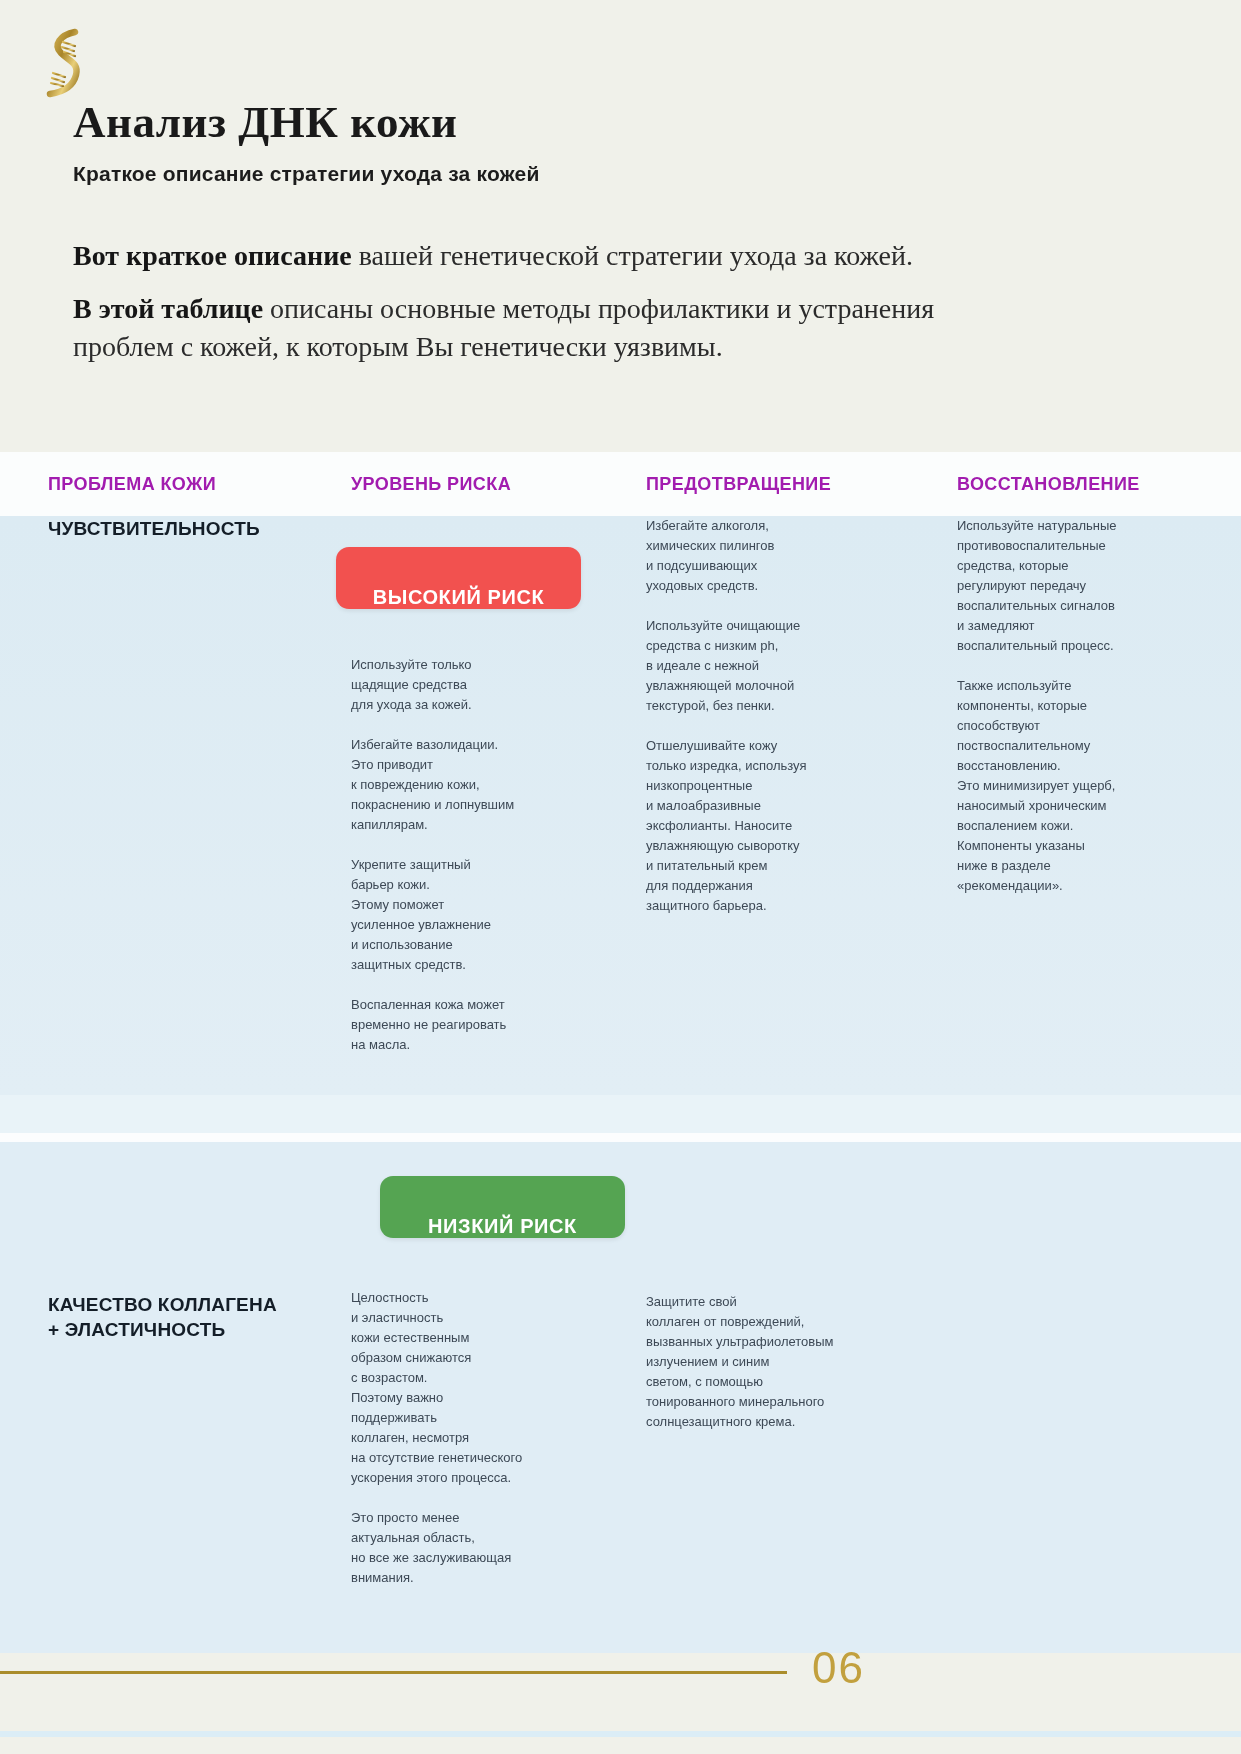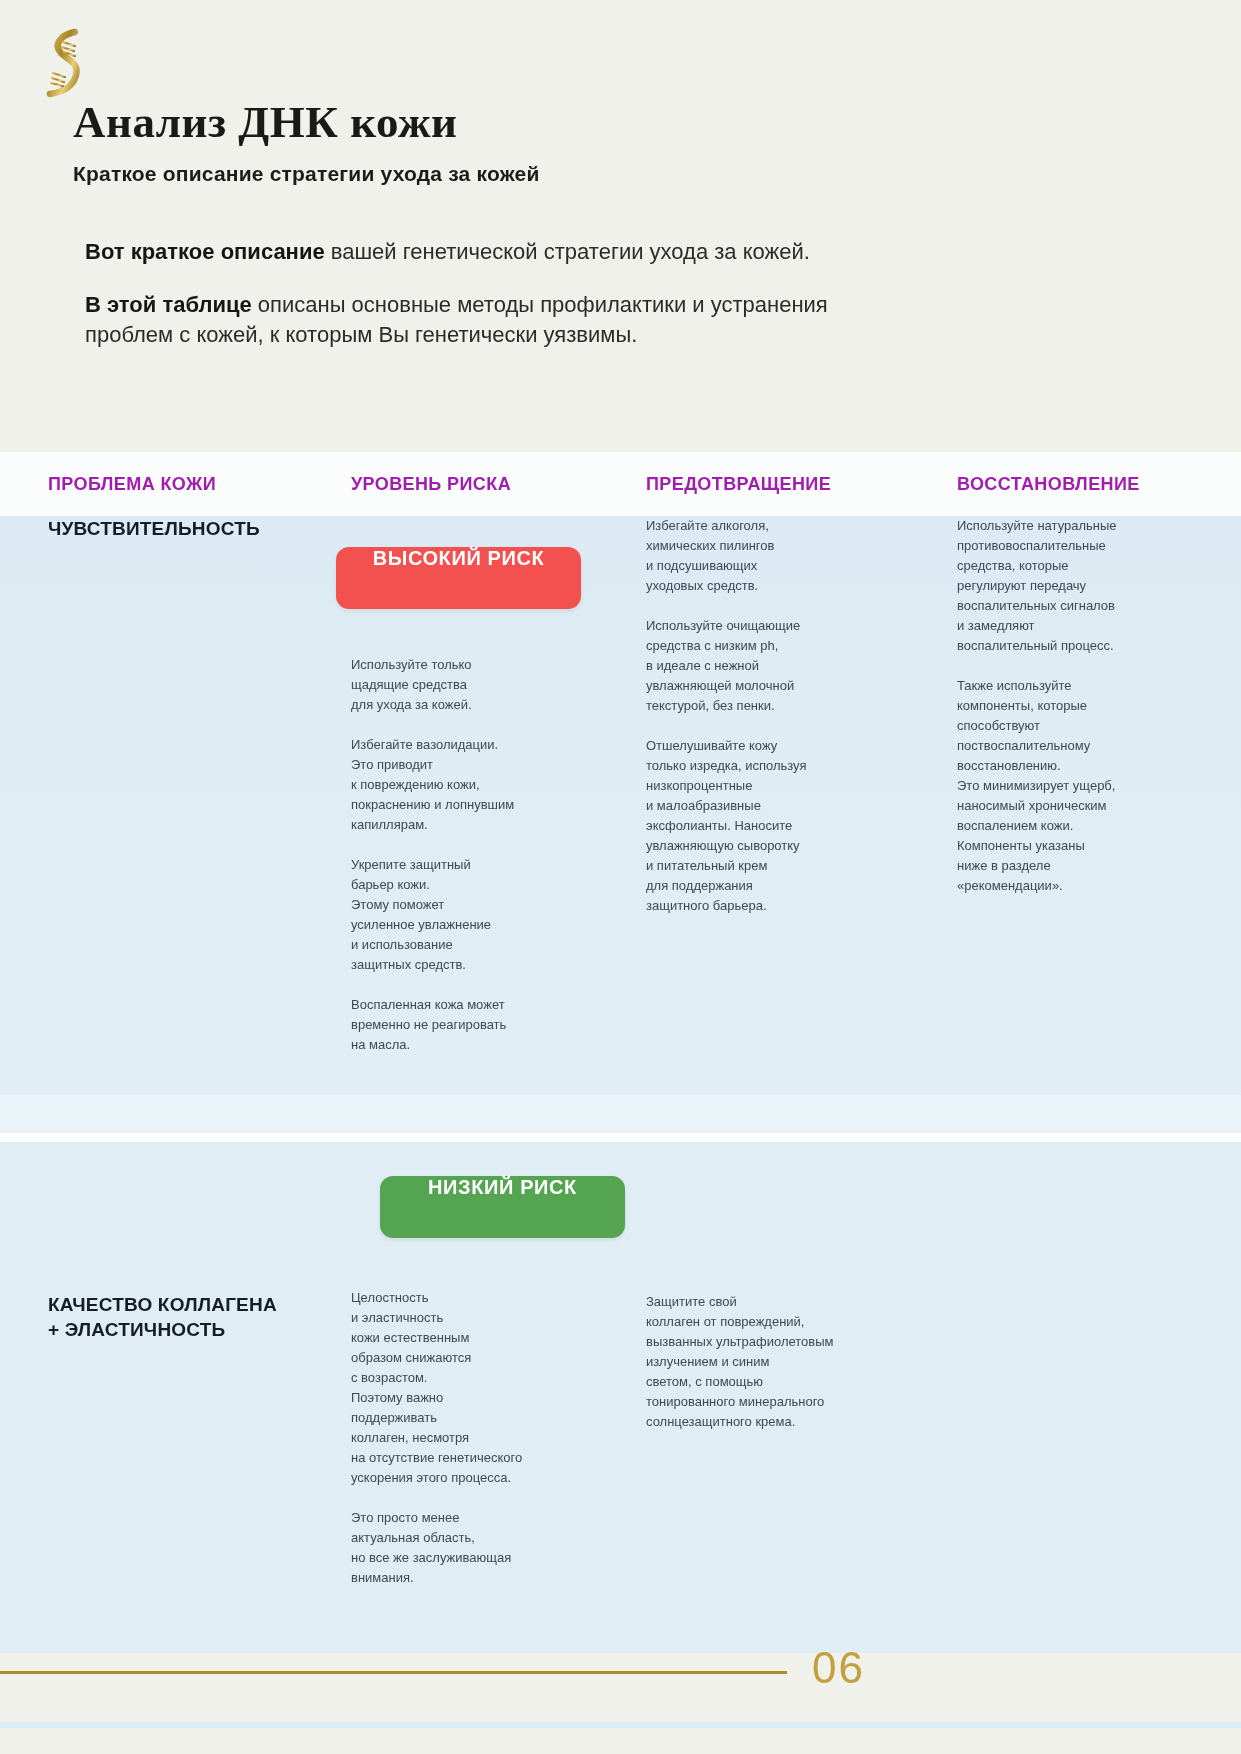--- a/index.html
+++ b/index.html
@@ -6,22 +6,22 @@
   body{font-family:"Liberation Sans","DejaVu Sans",sans-serif;background:#f0f1ea;}
   .page{position:relative;width:1241px;height:1754px;background:#f0f1ea;overflow:hidden;}
 
   
   .top{position:relative;height:452px;}
   .logo{position:absolute;left:38px;top:28px;width:52px;height:72px;}
   .title{position:absolute;left:73px;top:96px;margin:0;font-size:45px;font-weight:800;
          color:#1a1a1a;letter-spacing:.5px;font-family:Liberation Serif, serif;}
   .subtitle{position:absolute;left:73px;top:162px;margin:0;font-size:21px;font-weight:800;
          color:#1c1c1c;letter-spacing:.2px;}
-  .intro{position:absolute;left:85px;margin:0;font-size:22px;color:#2b2b2b;line-height:1.35;
-         white-space:pre-line;width:1010px;}
+  .intro{position:absolute;left:73px;margin:0;font-size:28px;color:#2b2b2b;line-height:1.35;
+         white-space:pre-line;width:1010px;font-family:Liberation Serif, serif;}
   .intro b{color:#161616;}
   .intro.p1{top:237px;}
   .intro.p2{top:290px;}
 
   
   .grid4{display:grid;grid-template-columns:303px 295px 311px 1fr;padding:0 42px 0 48px;}
   .thead{height:64px;background:#fbfdfd;align-items:center;}
   .th{font-size:18px;font-weight:700;color:#a21caf;letter-spacing:.4px;}
 
   .risk-section{background:linear-gradient(180deg,#dcebf3 0%,#e2eef5 100%);}
@@ -31,28 +31,28 @@
   .gapband{height:9px;background:#fcfdfe;}
 
   .problem{font-size:19px;font-weight:800;color:#141e28;letter-spacing:.2px;
            line-height:1.32;white-space:pre-line;}
   .sec1 .problem,.sec1 .celltop{}
   .sec2 .problem,.sec2 .celltop{padding-top:150px;}
 
   .celltext{font-size:13px;line-height:20px;color:#3d4956;white-space:pre-line;}
 
   .badge{width:245px;height:62px;margin-left:-15px;border-radius:13px;
-         display:flex;align-items:flex-start;justify-content:center;
+         display:flex;align-items:flex-end;justify-content:center;
          color:#ffffff;font-weight:800;font-size:20px;letter-spacing:.6px;
          box-shadow:0 2px 4px rgba(0,0,0,.08);}
   .sec1 .badge{margin-top:31px;margin-bottom:46px;}
   .sec2 .badge{margin-top:34px;margin-bottom:50px;}
 
   
-  .footer{position:relative;height:75px;background:#f0f1ea;text-decoration:underline;}
+  .footer{position:relative;height:84px;background:#f0f1ea;text-decoration:underline;}
   .goldline{position:absolute;left:0;top:18px;width:787px;height:3px;background:#aa8d2c;}
   .pagenum{position:absolute;left:812px;top:-10px;font-size:44px;font-weight:400;
            color:#c2a03e;letter-spacing:2px;}
   .bottomstrip{position:absolute;left:0;bottom:0;width:100%;height:6px;background:#dbedf6;}
 </style>
 </head>
 <body>
 
 <div class="page">
 

